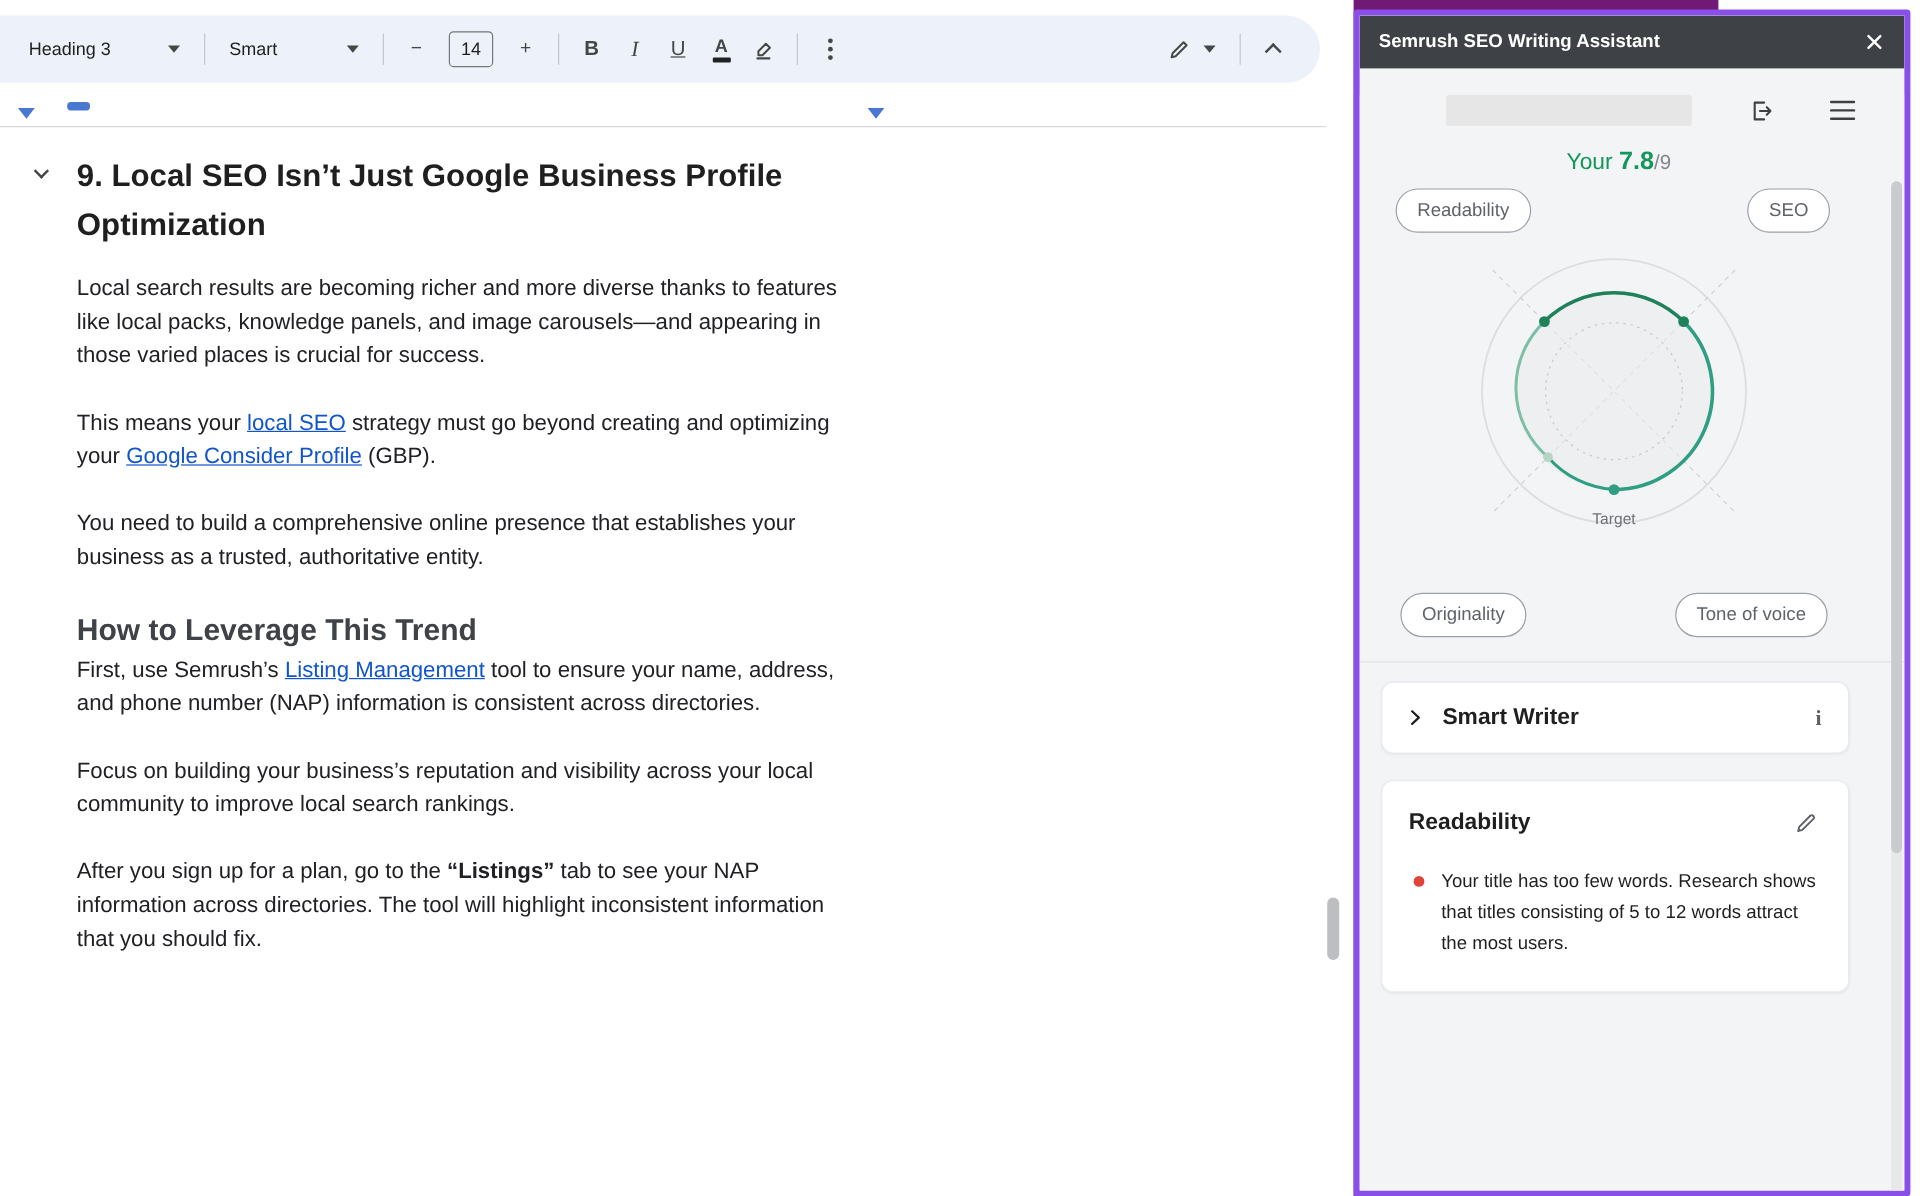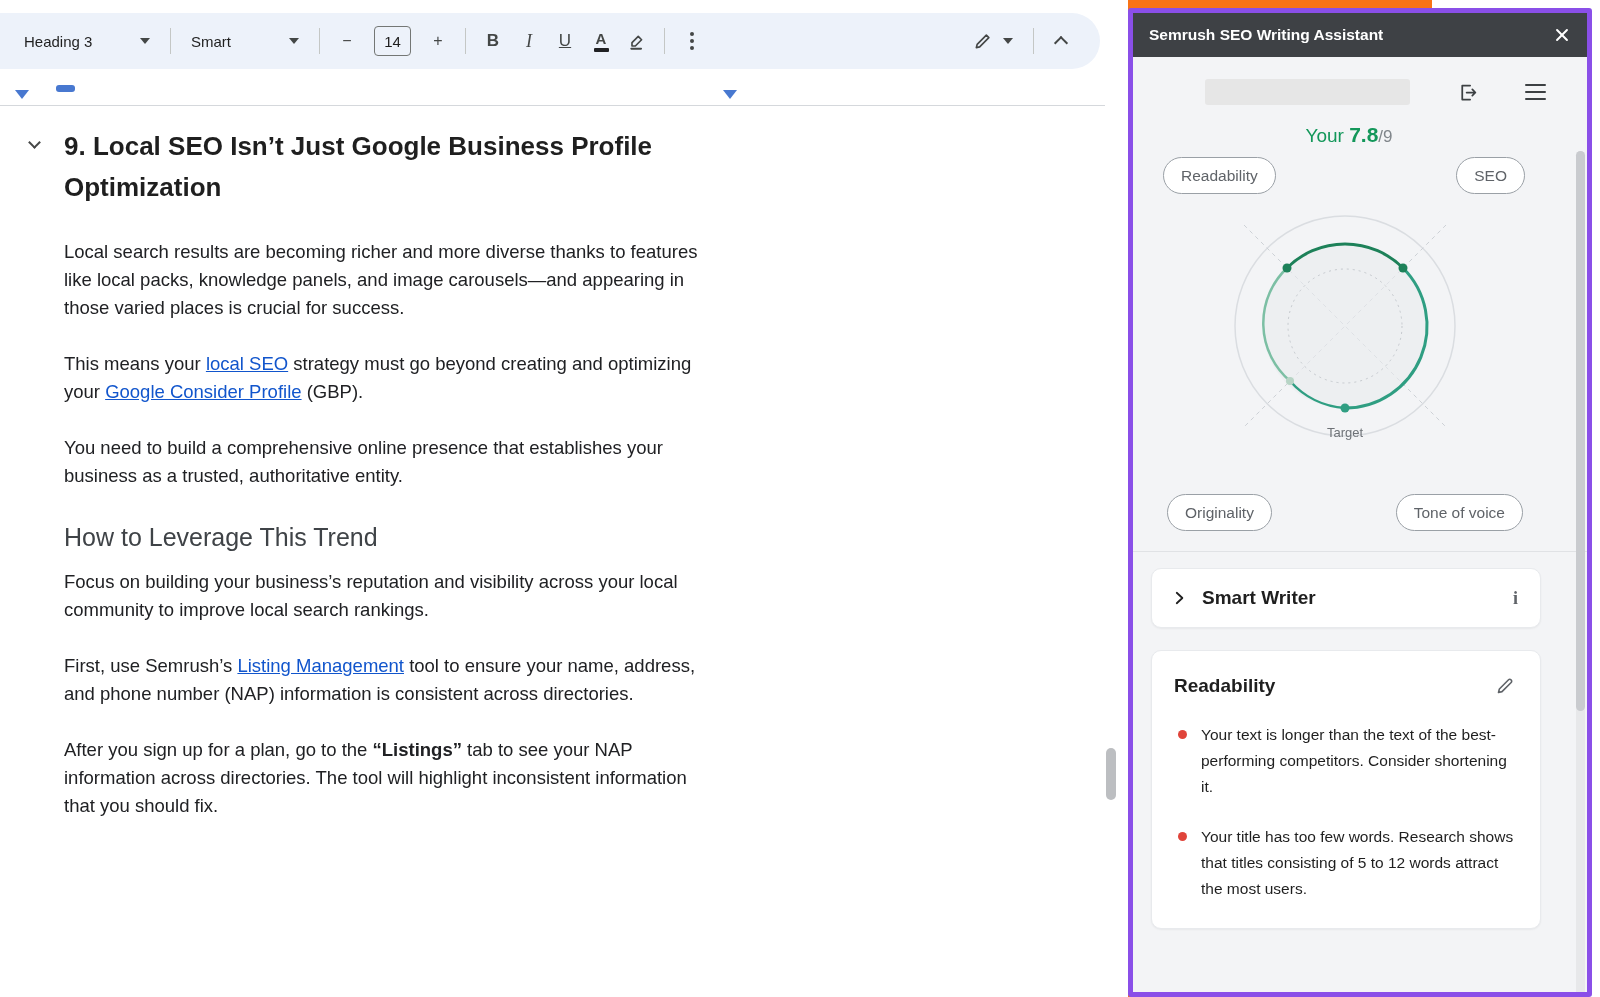--- a/index.html
+++ b/index.html
@@ -6,21 +6,21 @@
     --panel-border:#8a4fe8;
     --panel-header-bg:#3e4145;
     --score-green:#13975a;
     --issue-red:#e0443a;
     --link-blue:#1155cc;
     --marker-blue:#4878d0;
   }
   *{box-sizing:border-box;}
   html,body{margin:0;padding:0;}
   body{width:1600px;height:997px;background:#ffffff;font-family:"Liberation Sans",sans-serif;color:#202124;overflow:hidden;}
-  .stage{position:relative;width:1432px;height:997px;background:#f97316;}
+  .stage{position:relative;width:1432px;height:997px;background:#701a75;}
 
   
   .docs{position:absolute;left:0;top:0;width:1128px;height:997px;background:#fff;}
 
   .toolbar{position:absolute;left:0;top:13px;width:1100px;height:56px;background:#edf2fa;border-radius:0 28px 28px 0;display:flex;align-items:center;padding:0 22px 0 14px;gap:2px;}
   .tb-btn{display:flex;align-items:center;justify-content:center;height:36px;min-width:34px;border:none;background:transparent;border-radius:6px;cursor:pointer;font-family:"Liberation Sans",sans-serif;font-size:16px;color:#444746;padding:0 6px;gap:8px;}
   .tb-dd{display:flex;align-items:center;gap:10px;padding:0 10px;height:36px;border:none;background:transparent;border-radius:6px;cursor:pointer;font-size:15px;color:#1f1f1f;font-family:"Liberation Sans",sans-serif;}
   .tb-dd .dd-text{white-space:nowrap;}
   .caret{width:0;height:0;border-left:5px solid transparent;border-right:5px solid transparent;border-top:6px solid #444746;display:inline-block;}
   .tb-sep{width:1px;height:26px;background:#c4c7c5;margin:0 8px;flex:none;}
@@ -43,23 +43,23 @@
   .ruler-line{position:absolute;left:0;top:105px;width:1105px;height:1px;background:#d5d8dc;}
   .marker-tri{position:absolute;width:0;height:0;border-left:7px solid transparent;border-right:7px solid transparent;border-top:9px solid var(--marker-blue);cursor:ew-resize;}
   .marker-left{left:15px;top:90px;}
   .marker-right{left:723px;top:90px;}
   .marker-bar{position:absolute;left:56px;top:85px;width:19px;height:7px;border-radius:3px;background:var(--marker-blue);cursor:ew-resize;}
 
   
   .doc-content{position:absolute;left:64px;top:126px;width:656px;}
   .heading-row{position:relative;}
   .collapse-chevron{position:absolute;left:-34px;top:12px;width:9px;height:9px;border-right:2px solid #454746;border-bottom:2px solid #454746;transform:rotate(45deg);cursor:pointer;}
-  h1.doc-heading{margin:0 0 30px 0;font-size:26px;line-height:41px;font-weight:600;color:#1f1f1f;letter-spacing:0;}
+  h1.doc-heading{margin:0 0 18px 0;font-size:26px;line-height:41px;font-weight:600;color:#1f1f1f;letter-spacing:0;}
   .doc-para{margin:0 0 28px 0;font-size:18.5px;line-height:28px;color:#202124;}
-  .doc-subheading{margin:32px 0 16px 0;font-size:25px;line-height:30px;font-weight:400;color:#3f4347;}
+  .doc-subheading{margin:32px 0 4px 0;font-size:25px;line-height:30px;font-weight:700;color:#3f4347;}
   .doc-para a{color:var(--link-blue);text-decoration:underline;cursor:pointer;}
 
   
   .doc-scrollbar{position:absolute;left:1105px;top:0;width:12px;height:997px;}
   .doc-thumb{position:absolute;left:1px;top:748px;width:10px;height:52px;border-radius:5px;background:#bcbec1;cursor:grab;}
 
   
   .panel{position:absolute;left:1128px;top:8px;width:464px;height:989px;border:5px solid var(--panel-border);border-radius:3px;background:#f3f4f6;overflow:hidden;}
   .panel-header{height:44px;background:var(--panel-header-bg);display:flex;align-items:center;padding:0 16px;gap:36px;}
   .panel-title{color:#fff;font-weight:700;font-size:15.5px;flex:1;}
@@ -181,22 +181,22 @@
     <div class="doc-content">
       <div class="heading-row">
         <span class="collapse-chevron"></span>
         <h1 class="doc-heading">9. Local SEO Isn’t Just Google Business Profile Optimization</h1>
       </div>
       <div id="doc-blocks">
           <p class="doc-para"><span>Local search results are becoming richer and more diverse thanks to features like local packs, knowledge panels, and image carousels—and appearing in those varied places is crucial for success.</span></p>
           <p class="doc-para"><span>This means your </span><a href="#">local SEO</a><span> strategy must go beyond creating and optimizing your </span><a href="#">Google Consider Profile</a><span> (GBP).</span></p>
           <p class="doc-para"><span>You need to build a comprehensive online presence that establishes your business as a trusted, authoritative entity.</span></p>
           <h2 class="doc-subheading"><span>How to Leverage This Trend</span></h2>
+          <p class="doc-para"><span>First, use Semrush’s </span><a href="#">Listing Management</a><span> tool to ensure your name, address, and phone number (NAP) information is consistent across directories.</span></p>
           <p class="doc-para"><span>Focus on building your business’s reputation and visibility across your local community to improve local search rankings.</span></p>
-          <p class="doc-para"><span>First, use Semrush’s </span><a href="#">Listing Management</a><span> tool to ensure your name, address, and phone number (NAP) information is consistent across directories.</span></p>
           <p class="doc-para"><span>After you sign up for a plan, go to the </span><span style="font-weight: 700;">“Listings”</span><span> tab to see your NAP information across directories. The tool will highlight inconsistent information that you should fix.</span></p>
         </div>
     </div>
 
     <div class="doc-scrollbar">
       <div class="doc-thumb"></div>
     </div>
   </section>
 
   <aside class="panel">
@@ -274,24 +274,20 @@
         <div class="read-head">
           <span class="read-title">Readability</span>
           <button class="edit-btn">
             <svg width="21" height="21" viewBox="0 0 24 24">
               <path d="M4 20l1-4L15.5 5.5a1.9 1.9 0 0 1 2.7 0l.3.3a1.9 1.9 0 0 1 0 2.7L8 19l-4 1z" fill="none" stroke="#5f6368" stroke-width="1.8" stroke-linejoin="round"></path>
             </svg>
           </button>
         </div>
         <div class="issue">
           <span class="issue-dot"></span>
-          <span class="issue-text">Your text is longer than the text of the best-performing competitors. Consider shortening it.</span>
-        </div>
-        <div class="issue">
-          <span class="issue-dot"></span>
           <span class="issue-text">Your title has too few words. Research shows that titles consisting of 5 to 12 words attract the most users.</span>
         </div>
       </div>
 
       <div class="panel-scroll-track">
         <div class="panel-scroll-thumb"></div>
       </div>
     </div>
   </aside>
 </div>

